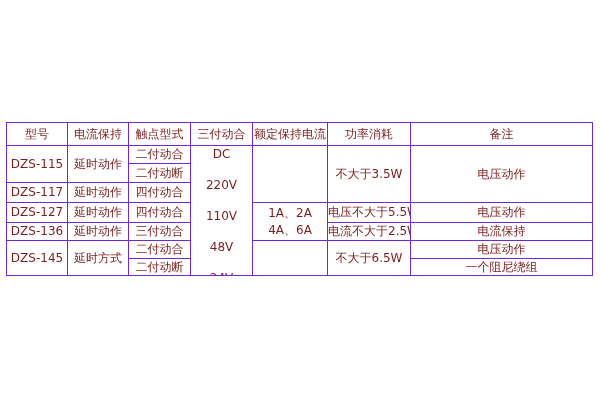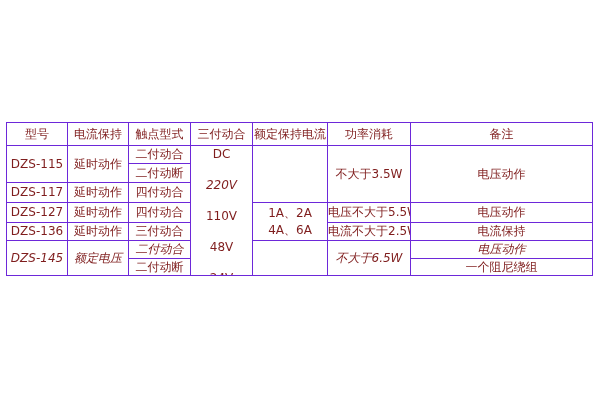--- a/index.html
+++ b/index.html
@@ -13,26 +13,26 @@
   }
   table.spec td{
     border:1px solid #6d28d9;
     text-align:center;vertical-align:middle;
     font-size:12px;color:#7f1d1d;
     padding:0;white-space:nowrap;overflow:hidden;
     line-height:1.25;
   }
   tr.h0{height:23px;} tr.h1{height:18px;margin-left:13px;} tr.h2{height:19px;}
   tr.h3{height:20px;} tr.h4{height:20px;margin-top:8px;} tr.h5{height:18px;}
-  tr.h6{height:18px;font-style:italic;} tr.h7{height:17px;}
+  tr.h6{height:18px;} tr.h7{height:17px;}
   td.vcell{padding:0;vertical-align:top;}
   .vstack{display:flex;flex-direction:column;height:128px;gap:16px;}
   .vstack>div{display:flex;align-items:center;justify-content:center;}
   .vstack>div:nth-child(1){flex:37 1 0;}
-  .vstack>div:nth-child(2){flex:20 1 0;font-style:italic;}
+  .vstack>div:nth-child(2){flex:20 1 0;}
   .vstack>div:nth-child(3){flex:20 1 0;}
   .vstack>div:nth-child(4){flex:18 1 0;text-align:center;}
   .vstack>div:nth-child(5){flex:35 1 0;text-align:center;}
   .cur-line{line-height:17px;}
   td.tight{font-size:11px;}
 </style>
 </head>
 <body>
 
 <div class="canvas">
@@ -100,21 +100,21 @@
       <tr class="h5">
         <td>DZS-136</td>
         <td>延时动作</td>
         <td>三付动合</td>
         <td class="tight">电流不大于2.5W</td>
         <td>电流保持</td>
       </tr>
 
       <tr class="h6">
         <td rowspan="2">DZS-145</td>
-        <td rowspan="2">额定电压</td>
+        <td rowspan="2">延时方式</td>
         <td>二付动合</td>
         <td rowspan="2"></td>
         <td rowspan="2">不大于6.5W</td>
         <td>电压动作</td>
       </tr>
 
       <tr class="h7">
         <td>二付动断</td>
         <td>一个阻尼绕组</td>
       </tr>

